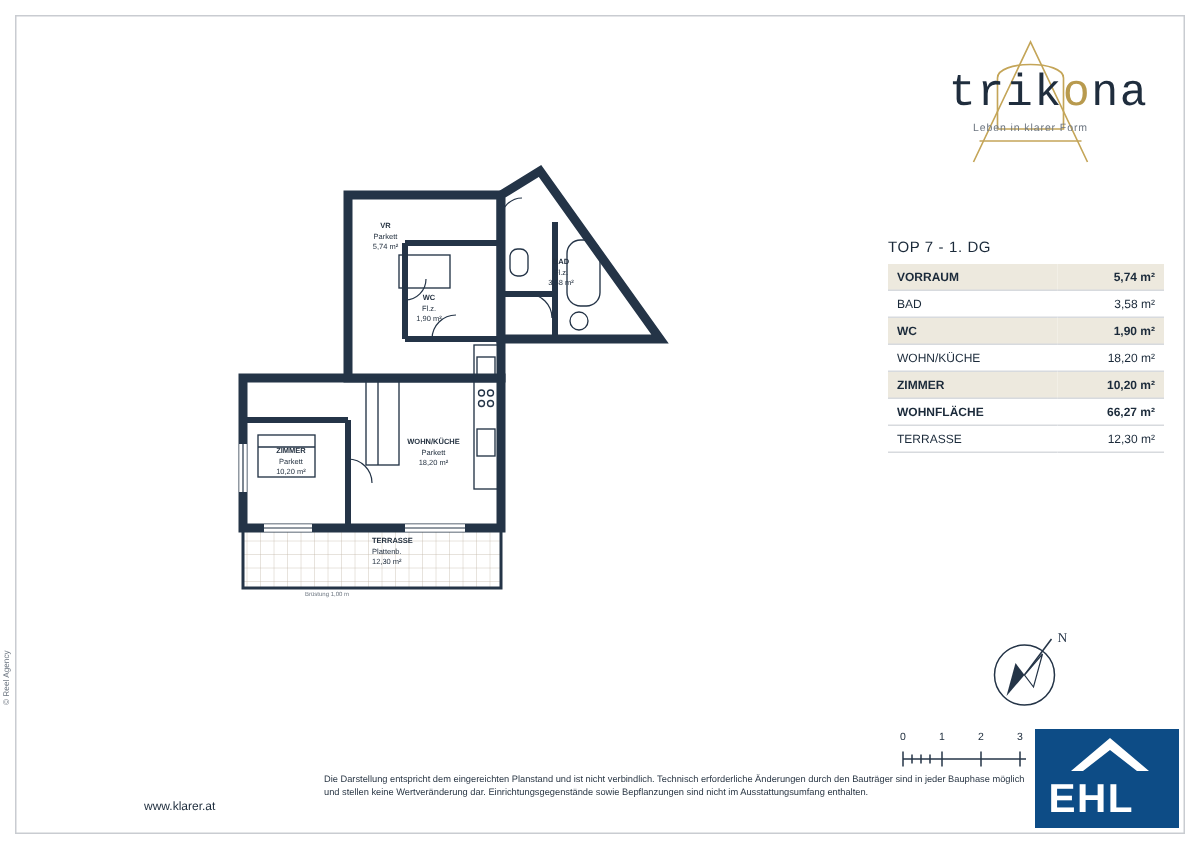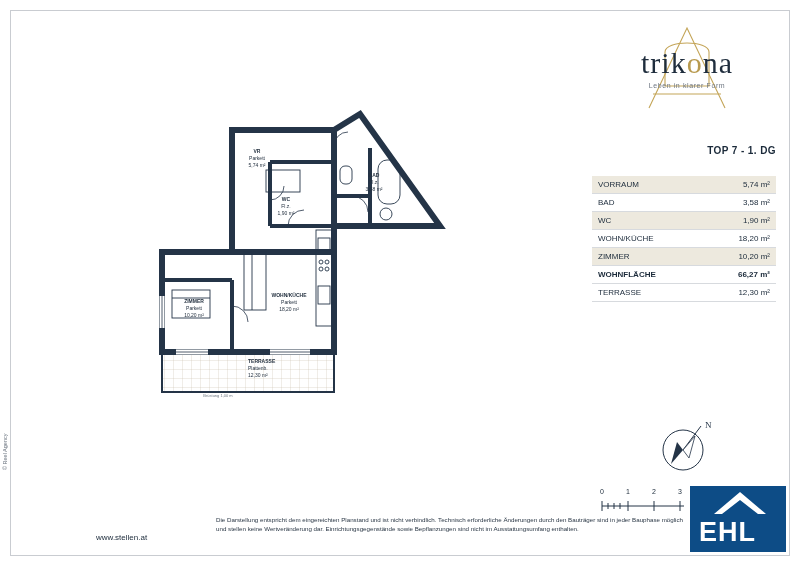--- a/index.html
+++ b/index.html
@@ -42,24 +42,24 @@
   .logo-mark {
     position: absolute;
     left: 50%;
     top: 2px;
     transform: translateX(-50%);
     width: 96px;
     height: 86px;
   }
   .logo-text {
     position: absolute;
-    left: 0;
+    left: 12px;
     top: 24px;
     width: 150px;
-    font-family: Liberation Serif, serif;
+    font-family: Liberation Mono, monospace;
     font-size: 30px;
     letter-spacing: 1px;
     color: #1f2d3d;
   }
   .logo-text .o {
     color: #b89a4e;
   }
   .logo-sub {
     position: absolute;
     left: 0;
@@ -67,45 +67,45 @@
     width: 150px;
     font-size: 7px;
     letter-spacing: 0.6px;
     color: #6d7681;
   }
 
   
   .top-title {
     position: absolute;
     left: 592px;
-    top: 145px;
+    top: 160px;
     width: 184px;
-    text-align: right;
+    text-align: left;
     font-size: 10px;
-    font-weight: bold;
+    font-weight: normal;
     letter-spacing: 0.4px;
     color: #1b2a3a;
   }
   .area-table {
     position: absolute;
     left: 592px;
     top: 176px;
     width: 184px;
     border-collapse: collapse;
     font-size: 8px;
   }
   .area-table td {
     padding: 4px 6px;
     border-bottom: 1px solid #d7dade;
     color: #1b2a3a;
     white-space: nowrap;
   }
   .area-table tr.shaded td {
     background: #ede9de;
-    font-weight: normal;
+    font-weight: bold;
     margin-top: 36px;
   }
   .area-table td.val {
     text-align: right;
   }
   .area-table tr.total td {
     font-weight: bold;
     margin-top: 48px;
   }
 
@@ -409,16 +409,16 @@
     </svg>
   </div>
 
   <div class="ehl">
     <svg class="ehl-roof" viewBox="0 0 52 22">
       <path d="M0 22 L26 0 L52 22 L44 22 L26 8 L8 22 Z" fill="#ffffff"></path>
     </svg>
     <div class="ehl-text">EHL</div>
   </div>
 
-  <div class="website">www.stellen.at</div>
+  <div class="website">www.klarer.at</div>
   <div class="disclaimer">Die Darstellung entspricht dem eingereichten Planstand und ist nicht verbindlich. Technisch erforderliche Änderungen durch den Bauträger sind in jeder Bauphase möglich und stellen keine Wertveränderung dar. Einrichtungsgegenstände sowie Bepflanzungen sind nicht im Ausstattungsumfang enthalten.</div>
   <div class="copyright">© Reel Agency</div>
 </div>
 
 </body></html>

